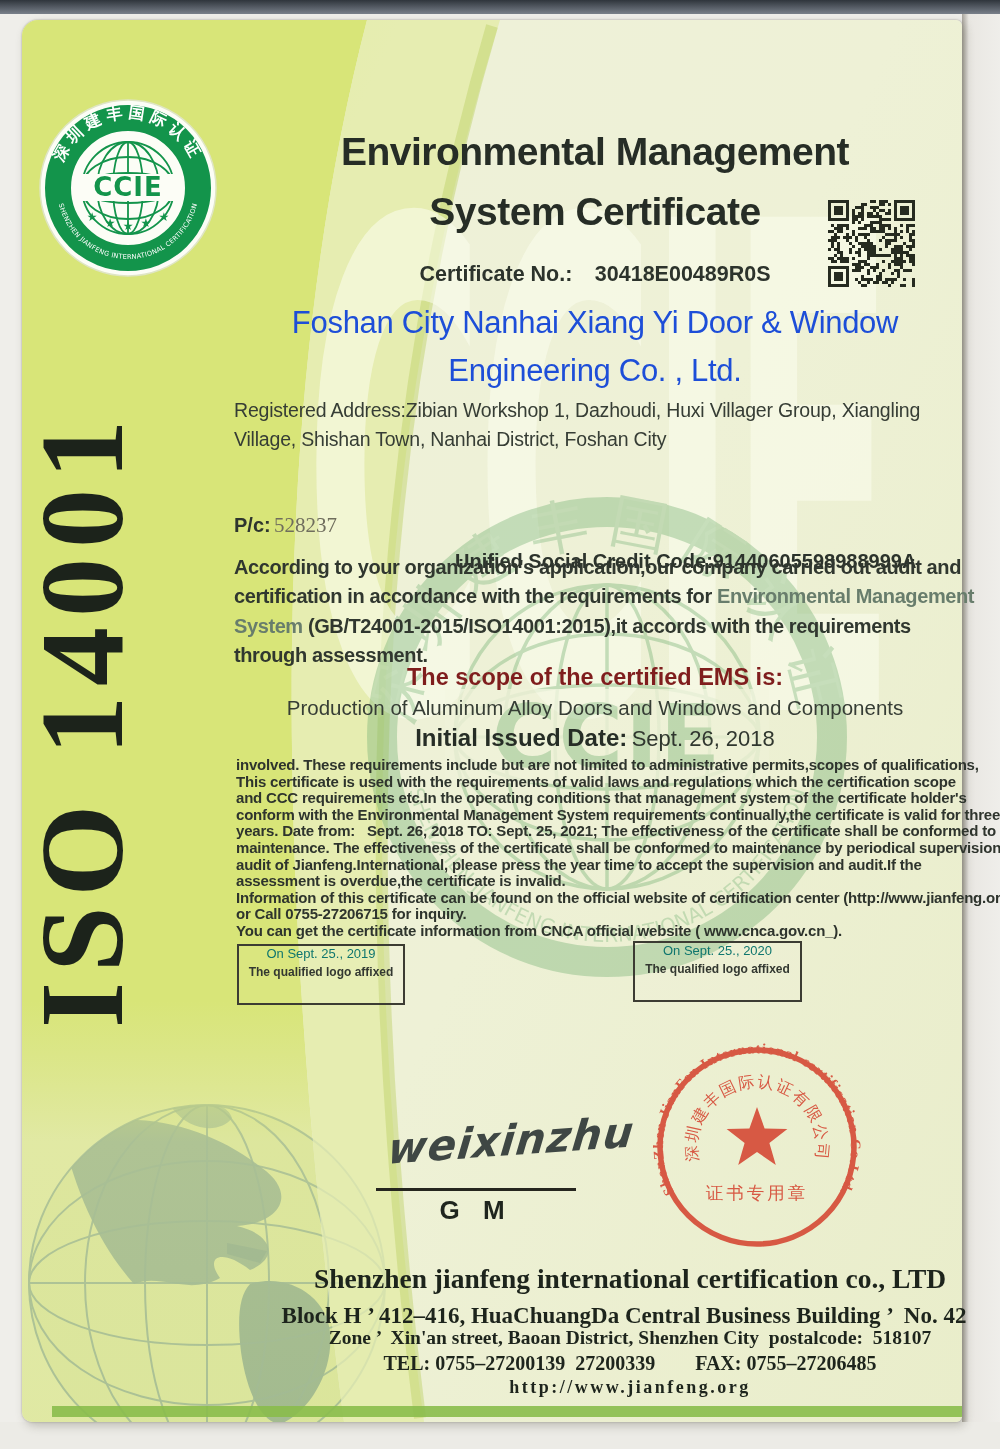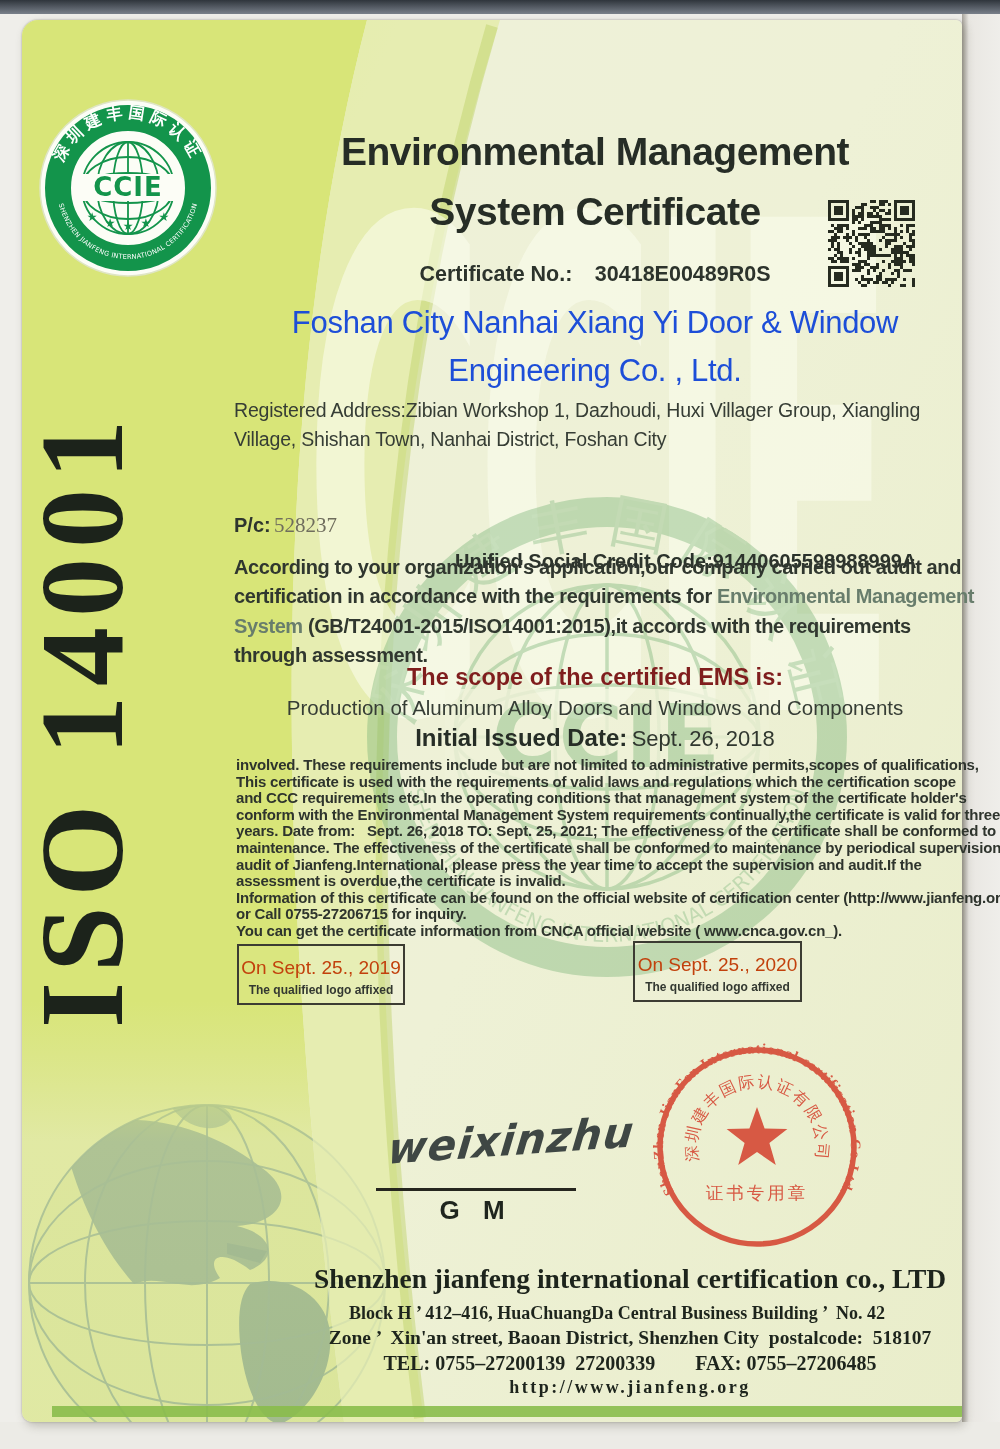--- a/index.html
+++ b/index.html
@@ -35,21 +35,21 @@
   .statement{left:234px;width:744px;font-size:20px;font-weight:bold;line-height:29.4px;
     color:#30372f;letter-spacing:-.4px;}
   .stmt-hl{color:#687d6c;}
   .scope-head{font-size:23.5px;font-weight:bold;color:#7f1d1d;}
   .scope-val{font-size:20.5px;color:#363d35;}
   .issue-label{font-size:24px;font-weight:bold;color:#262d26;}
   .issue-val{font-size:22px;color:#30372f;}
   .legal{left:236px;width:730px;color:#2e342d;}
   .legal div{font-size:15px;font-weight:bold;line-height:16.6px;letter-spacing:-.2px;white-space:pre;}
   .stamp-box{border:2px solid #3c3c33;text-align:center;background:rgba(255,255,255,.06);}
-  .stamp-l1{margin-top:11px;font-size:19px;color:#c2410c;}
+  .stamp-l1{margin-top:0;font-size:13px;color:#0f766e;}
   .stamp-l2{margin-top:4px;font-size:12px;font-weight:bold;color:#333831;}
   .signature{font-family:"DejaVu Sans",sans-serif;font-size:42px;font-weight:bold;font-style:italic;
     color:#3f4744;transform:rotate(-4deg) skewX(-10deg);letter-spacing:1px;}
   .sig-line{background:#26261f;}
   .gm{font-size:26px;font-weight:bold;letter-spacing:8px;color:#1f251e;text-align:center;}
   .issuer{font-family:"Liberation Serif",serif;font-weight:bold;color:#1d241c;
     text-align:center;white-space:pre;}
   .iso-side{position:absolute;left:24px;top:328px;width:118px;height:782px;}
   .iso-side span{position:absolute;left:50%;top:50%;transform:translate(-50%,-50%) rotate(-90deg);
     white-space:nowrap;font-family:"Liberation Serif",serif;font-weight:bold;font-size:118px;
@@ -642,18 +642,18 @@
       <textPath href="#slOut" startOffset="50%" text-anchor="middle">ShenZhen JianFen International certification Co.Ltd.</textPath>
     </text>
     <text font-size="16" letter-spacing="2" fill="#d54531" font-family="DejaVu Sans,sans-serif">
       <textPath href="#slIn" startOffset="50%" text-anchor="middle">深圳建丰国际认证有限公司</textPath>
     </text>
     <polygon fill="#d54531" points="0,-40 7.6,-18.5 30.4,-17.9 12.4,-4 18.8,17.9 0,5 -18.8,17.9 -12.4,-4 -30.4,-17.9 -7.6,-18.5"></polygon>
     <text y="52" text-anchor="middle" font-size="17.5" letter-spacing="3" fill="#d54531" font-family="DejaVu Sans,sans-serif">证书专用章</text>
   </svg>
 
   <div class="abs issuer" style="left:262px;top:1263px;width:736px;font-size:27.5px">Shenzhen jianfeng international certification co., LTD</div>
-  <div class="abs issuer" style="left:249px;top:1303px;width:736px;font-size:18px">Block H ’ 412–416, HuaChuangDa Central Business Building ’  No. 42</div>
+  <div class="abs issuer" style="left:256px;top:1303px;width:736px;font-size:23px">Block H ’ 412–416, HuaChuangDa Central Business Building ’  No. 42</div>
   <div class="abs issuer" style="left:262px;top:1327px;width:736px;font-size:19.5px">Zone ’  Xin'an street, Baoan District, Shenzhen City  postalcode:  518107</div>
   <div class="abs issuer" style="left:262px;top:1352px;width:736px;font-size:20px">TEL: 0755–27200139  27200339        FAX: 0755–27206485</div>
   <div class="abs issuer" style="left:262px;top:1377px;width:736px;font-size:18px;letter-spacing:2.5px">http://www.jianfeng.org</div>
 
 </div>
 
 </body></html>

